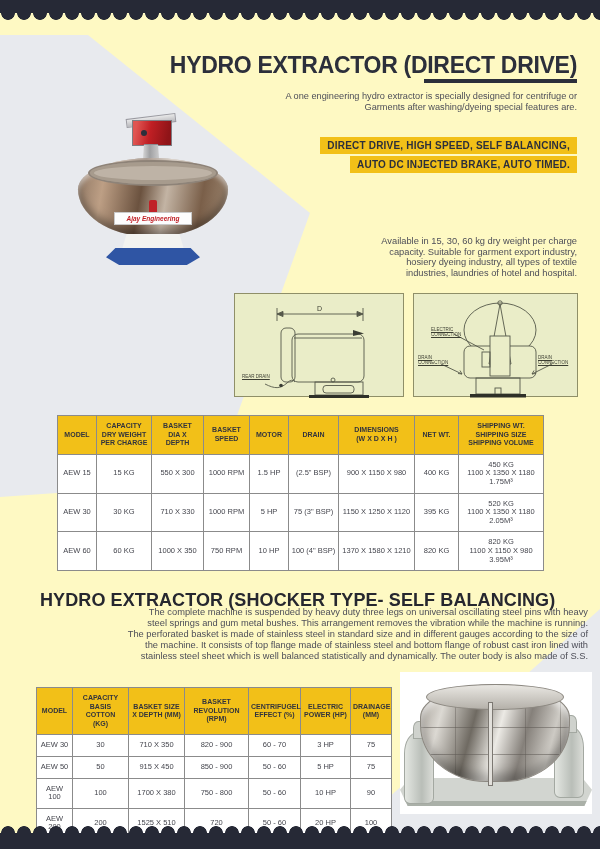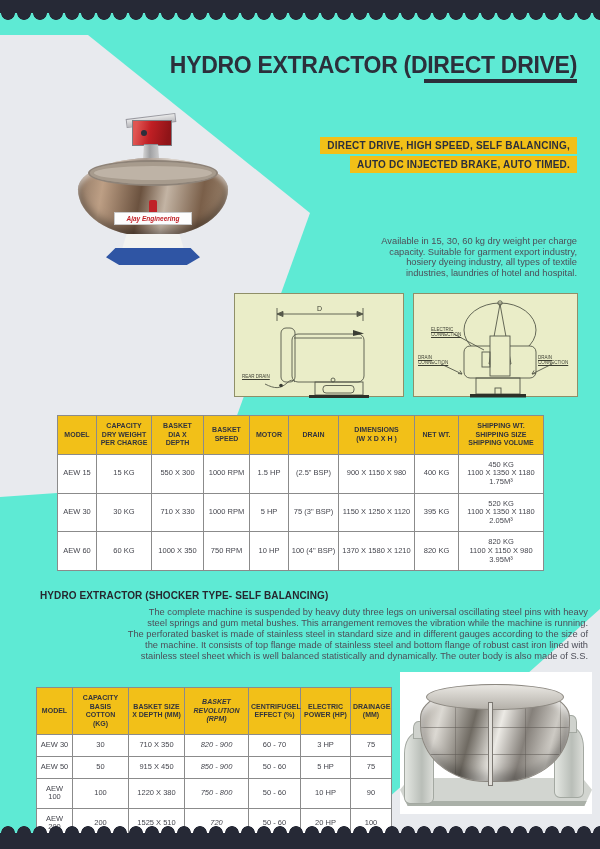--- a/index.html
+++ b/index.html
@@ -9,21 +9,21 @@
     --body:#4d4e58;
     --diag-bg:#EAEDC8;
     --diag-line:#55584a;
     --diag-border:#8f8f68;
     --tbl-border:#8b8b8b;
     --ribbon:#e8eaee;
   }
   *{margin:0;padding:0;box-sizing:border-box;}
   html,body{background:#fff;}
   .page{
-    position:relative;width:600px;height:849px;background:#5eead4;overflow:hidden;
+    position:relative;width:600px;height:849px;background:#fef9c3;overflow:hidden;
     font-family:"Liberation Sans", sans-serif;color:var(--body);
   }
   .pre{white-space:pre-line;text-align:right;}
 
   
   .ribbon-a{position:absolute;inset:0;background:var(--ribbon);
     clip-path:polygon(0 35px,88px 35px,310px 213px,213px 482px,0 497px);z-index:0;}
   .ribbon-b{position:absolute;inset:0;background:var(--ribbon);
     clip-path:polygon(600px 609px,600px 849px,331px 849px);z-index:0;}
 
@@ -109,27 +109,27 @@
   .t1 th:nth-child(5),.t1 td:nth-child(5){width:39px;}
   .t1 th:nth-child(6),.t1 td:nth-child(6){width:50px;}
   .t1 th:nth-child(7),.t1 td:nth-child(7){width:76px;margin-top:48px;}
   .t1 th:nth-child(8),.t1 td:nth-child(8){width:44px;}
   .t1 th:nth-child(9),.t1 td:nth-child(9){width:85px;margin-left:32px;}
   .t2{left:36px;top:687px;width:342px;}
   .t2 td{padding:6px 2px;}
   .t2 th:nth-child(1),.t2 td:nth-child(1){width:36px;}
   .t2 th:nth-child(2),.t2 td:nth-child(2){width:56px;}
   .t2 th:nth-child(3),.t2 td:nth-child(3){width:56px;}
-  .t2 th:nth-child(4),.t2 td:nth-child(4){width:64px;font-style:italic;}
+  .t2 th:nth-child(4),.t2 td:nth-child(4){width:64px;}
   .t2 th:nth-child(5),.t2 td:nth-child(5){width:52px;}
   .t2 th:nth-child(6),.t2 td:nth-child(6){width:50px;}
   .t2 th:nth-child(7),.t2 td:nth-child(7){width:41px;}
 
   
-  .sec2-heading{position:absolute;left:40px;top:590px;font-size:10px;font-weight:700;
+  .sec2-heading{position:absolute;left:40px;top:590px;font-size:18px;font-weight:700;
     color:#26272f;letter-spacing:.1px;z-index:2;}
   .sec2-body{position:absolute;left:40px;top:607px;width:548px;font-size:9.3px;
     line-height:10.9px;color:var(--body);z-index:2;}
 
   
   .photo2{position:absolute;left:400px;top:672px;width:192px;height:142px;z-index:2;}
   .m2-bg{position:absolute;inset:0;background:#fff;}
   .m2-base{position:absolute;left:0;top:106px;width:192px;height:28px;background:#d2d5d0;
     clip-path:polygon(5% 0,95% 0,100% 42%,96% 100%,4% 100%,0 42%);box-shadow:inset 0 -5px 0 #aab0a8;}
   .m2-leg{position:absolute;width:30px;height:72px;background:linear-gradient(90deg,#e4e7e2,#b9beb8 60%,#dadcd7);
@@ -157,20 +157,22 @@
   <div class="ribbon-a"></div>
   <div class="ribbon-b"></div>
 
   <div class="border-top">
     <div class="bar"></div>
     <div class="scallop"></div>
   </div>
 
   <div class="title">HYDRO EXTRACTOR (DIRECT DRIVE)</div>
   <div class="title-underline"></div>
+  <div class="intro pre">A one engineering hydro extractor is specially designed for centrifuge or
+Garments after washing/dyeing special features are.</div>
   <div class="banner banner2">AUTO DC INJECTED BRAKE, AUTO TIMED.</div>
   <div class="banner banner1">DIRECT DRIVE, HIGH SPEED, SELF BALANCING,</div>
   <div class="para-available pre">Available in 15, 30, 60 kg dry weight per charge
 capacity. Suitable for garment  export industry,
 hosiery dyeing industry, all types of textile
 industries, laundries of hotel and hospital.</div>
 
   <div class="photo1">
     <div class="m1-slab"></div>
     <div class="m1-box"></div>
@@ -340,21 +342,21 @@
           <td>50</td>
           <td>915 X 450</td>
           <td>850 - 900</td>
           <td>50 - 60</td>
           <td>5 HP</td>
           <td>75</td>
         </tr>
         <tr>
           <td>AEW 100</td>
           <td>100</td>
-          <td>1220 X 380</td>
+          <td>1700 X 380</td>
           <td>750 - 800</td>
           <td>50 - 60</td>
           <td>10 HP</td>
           <td>90</td>
         </tr>
         <tr>
           <td>AEW 200</td>
           <td>200</td>
           <td>1525 X 510</td>
           <td>720</td>

